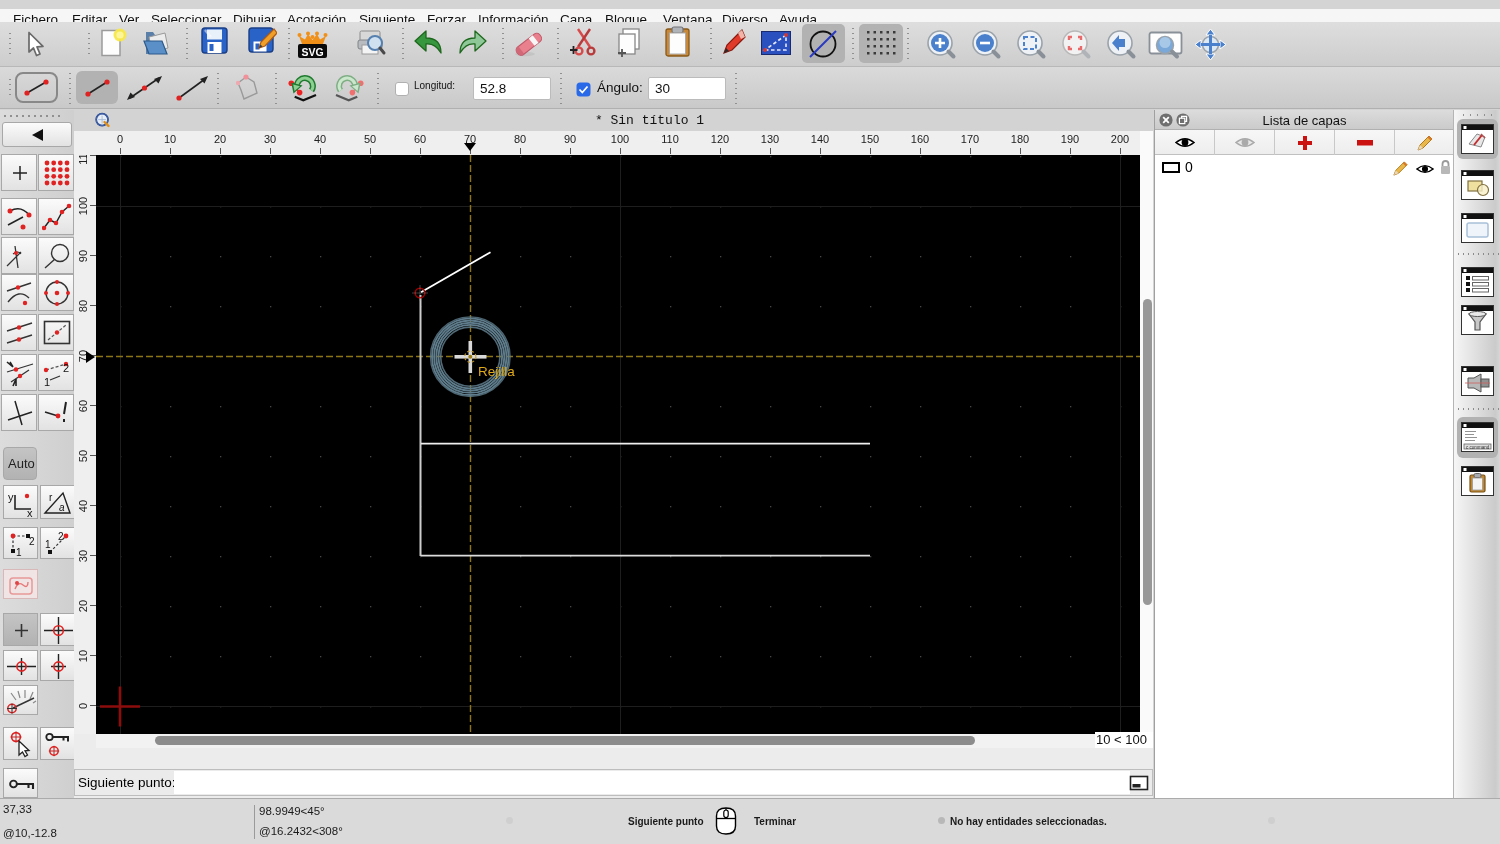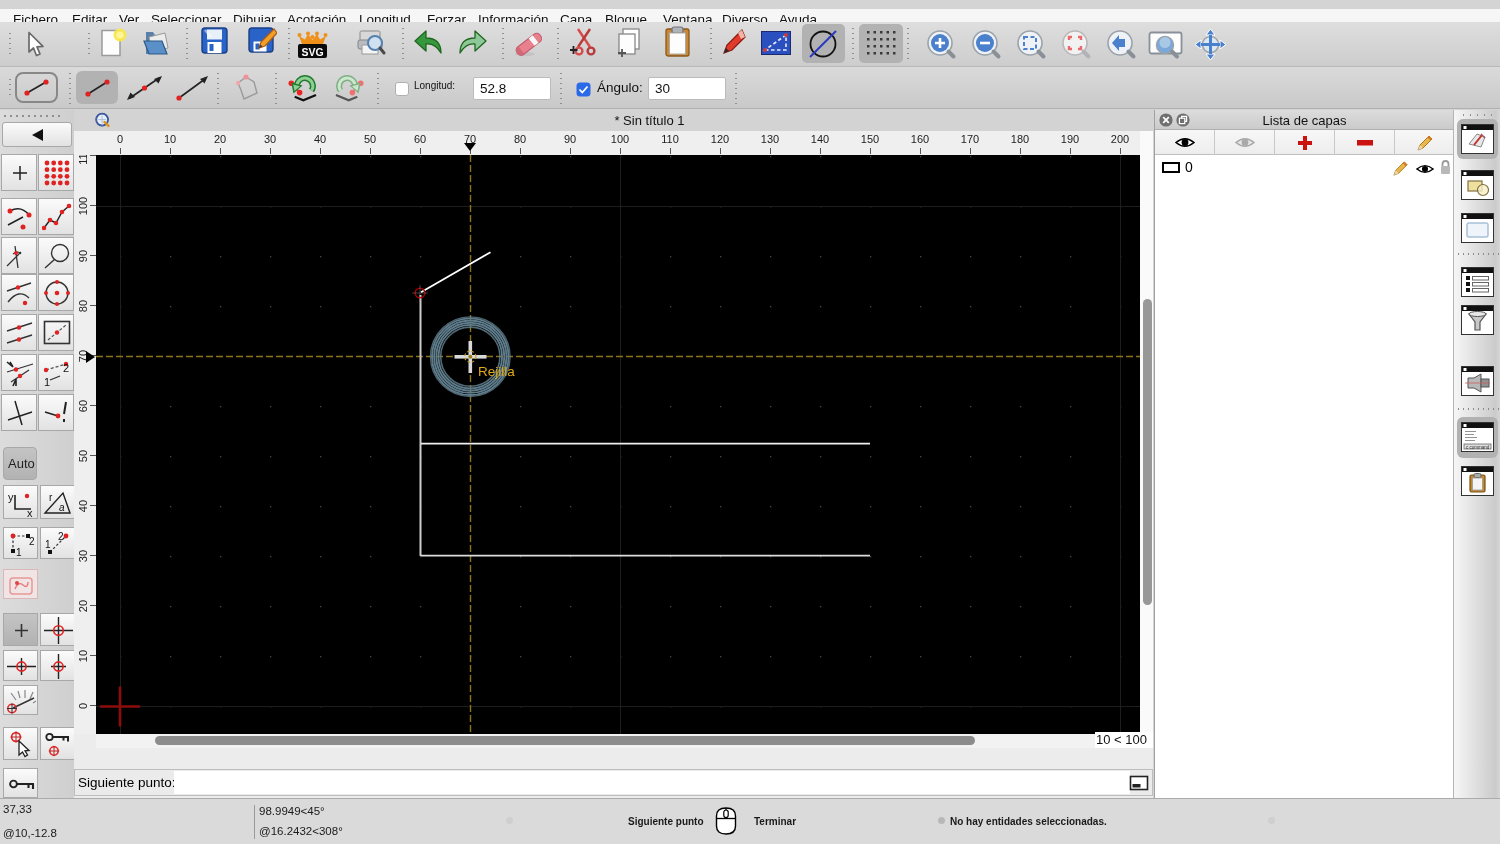--- a/index.html
+++ b/index.html
@@ -17,21 +17,21 @@
   .vdots { position:absolute; width:2px; background-image:radial-gradient(circle, #909090 1px, transparent 1.1px); background-size:2px 5px; }
   .icon { position:absolute; }
   .pressedbg { position:absolute; background:#b2b2b2; border-radius:5px; }
   
   #palette { position:absolute; left:0; top:110px; width:74px; height:688px;
     background:linear-gradient(90deg,#dcdcdc,#cfcfcf); }
   .pbtn { position:absolute; width:36px; height:37px; background:linear-gradient(#fbfbfb,#e2e2e2); border:1px solid #a8a8a8; }
   .pbtn.dark { background:linear-gradient(#c4c4c4,#b2b2b2); }
   
   #mdi { position:absolute; left:74px; top:110px; width:1079px; height:688px; background:#ececec; }
-  #mdititle { position:absolute; left:0; top:0; width:1079px; height:21px; background:#d3d3d3; }
+  #mdititle { position:absolute; left:0; top:0; width:1079px; height:21px; background:#d3d3d3;font-family:Liberation Mono, monospace; }
   #ruler-top { position:absolute; left:0; top:21px; width:1079px; height:24px; background:#efefef; }
   #ruler-left { position:absolute; left:0; top:45px; width:22px; height:579px; background:#efefef; }
   #canvas { position:absolute; left:22px; top:45px; width:1044px; height:579px; background:#000; overflow:hidden; }
   
   #cmdarea { position:absolute; left:74px; top:748px; width:1079px; height:50px; background:#ececec; }
   
   #layerpanel { position:absolute; left:1154px; top:110px; width:299px; height:688px; background:#fff; border-left:1px solid #a0a0a0; }
   
   #dock { position:absolute; left:1453px; top:110px; width:47px; height:688px; background:linear-gradient(90deg,#f6f6f6 0%,#cbcbcb 90%,#d6d6d6 100%); border-left:1px solid #b5b5b5; }
   
@@ -41,21 +41,21 @@
 </head>
 <body>
 <div id="app">
   <div id="menubar">
     <span style="left:13px">Fichero</span>
       <span style="left:72px">Editar</span>
     <span style="left:119px">Ver</span>
       <span style="left:151px">Seleccionar</span>
     <span style="left:233px">Dibujar</span>
       <span style="left:287px">Acotación</span>
-    <span style="left:359px">Longitud</span>
+    <span style="left:359px">Siguiente</span>
       <span style="left:427px">Forzar</span>
     <span style="left:478px">Información</span>
       <span style="left:560px">Capa</span>
     <span style="left:605px">Bloque</span>
       <span style="left:663px">Ventana</span>
     <span style="left:722px">Diverso</span>
       <span style="left:779px">Ayuda</span>
   </div>
   <div id="toolbar1">
     <div class="vdots" style="left:9px;top:9px;height:26px;"></div>

